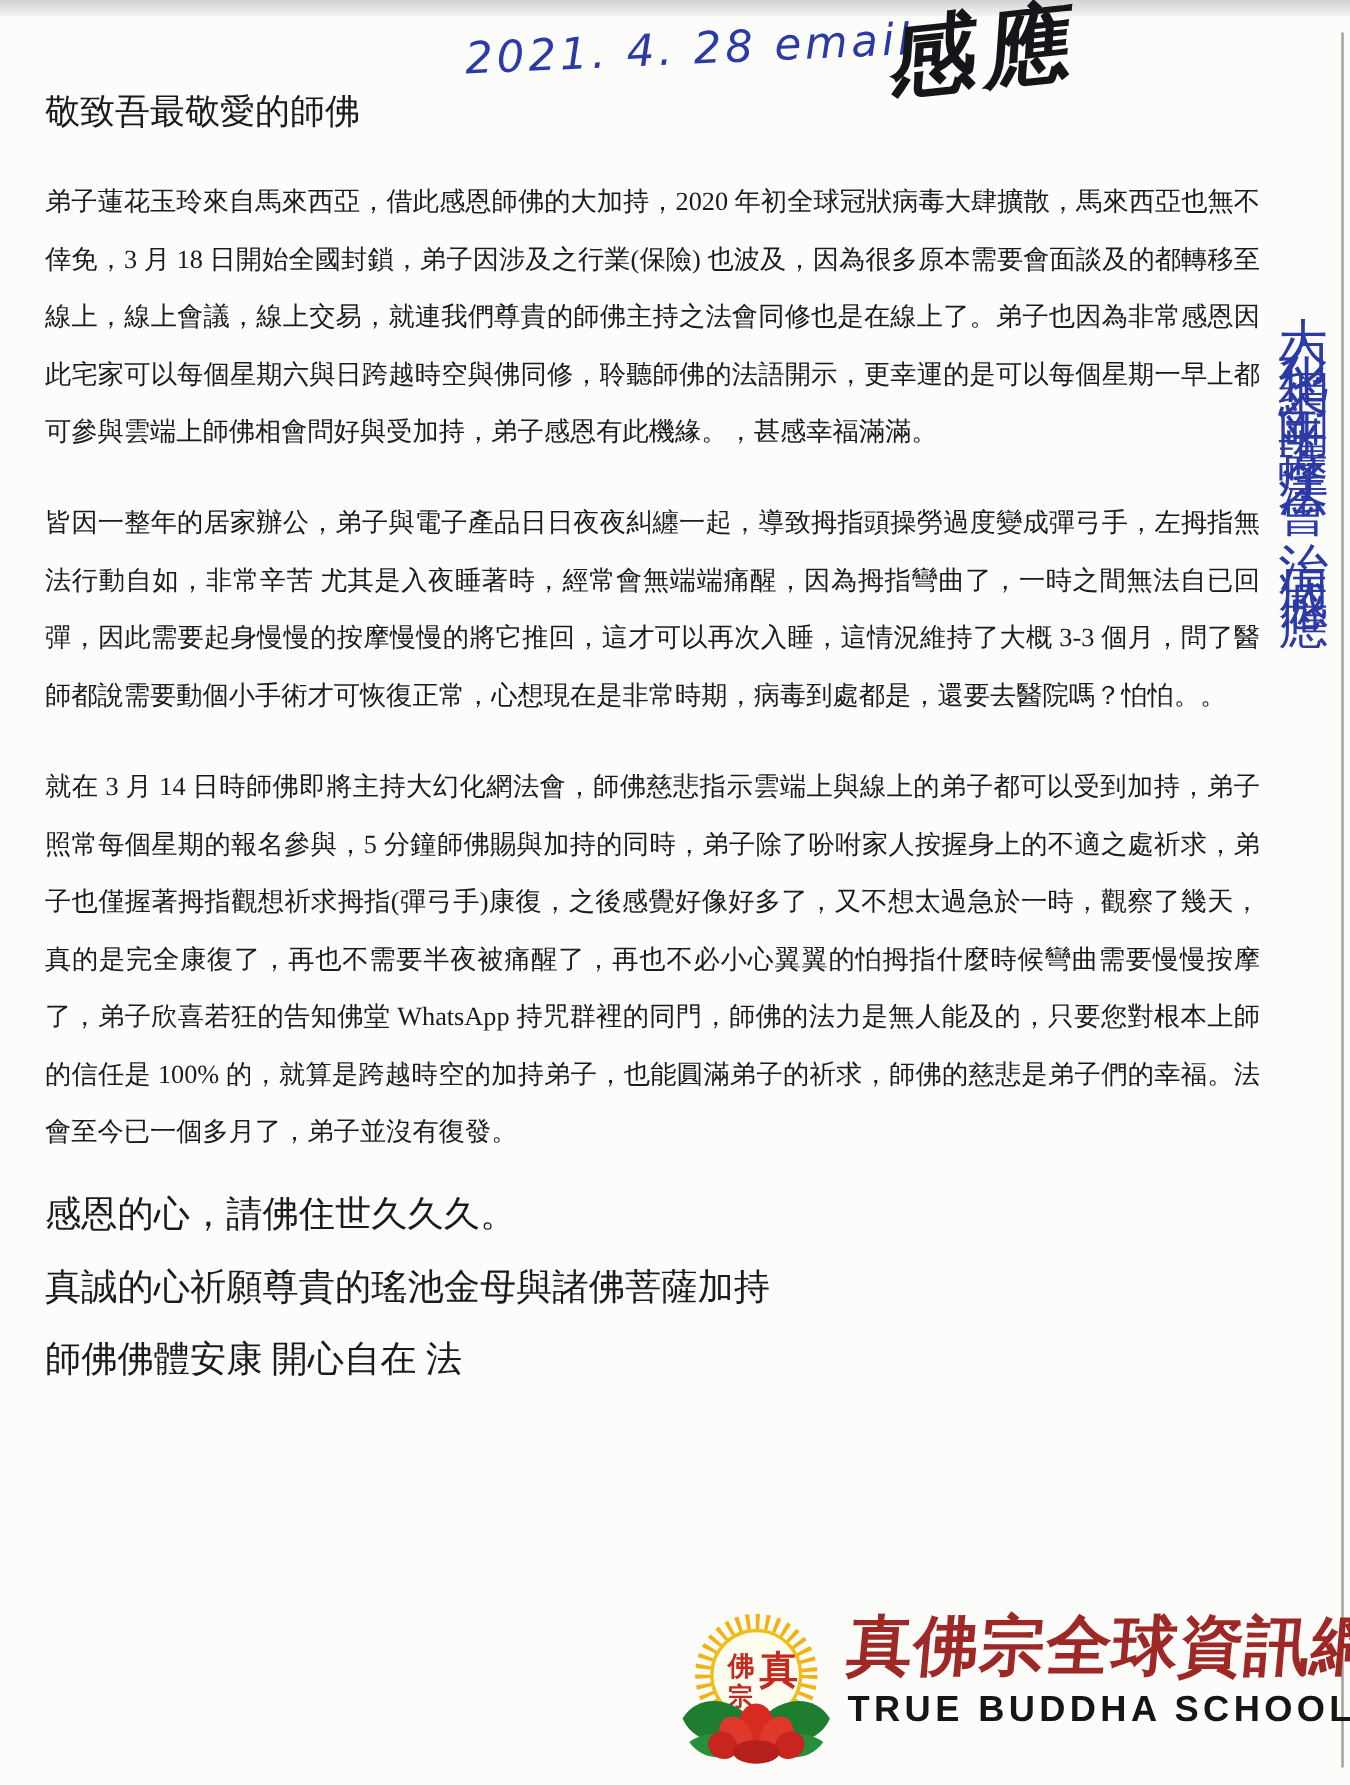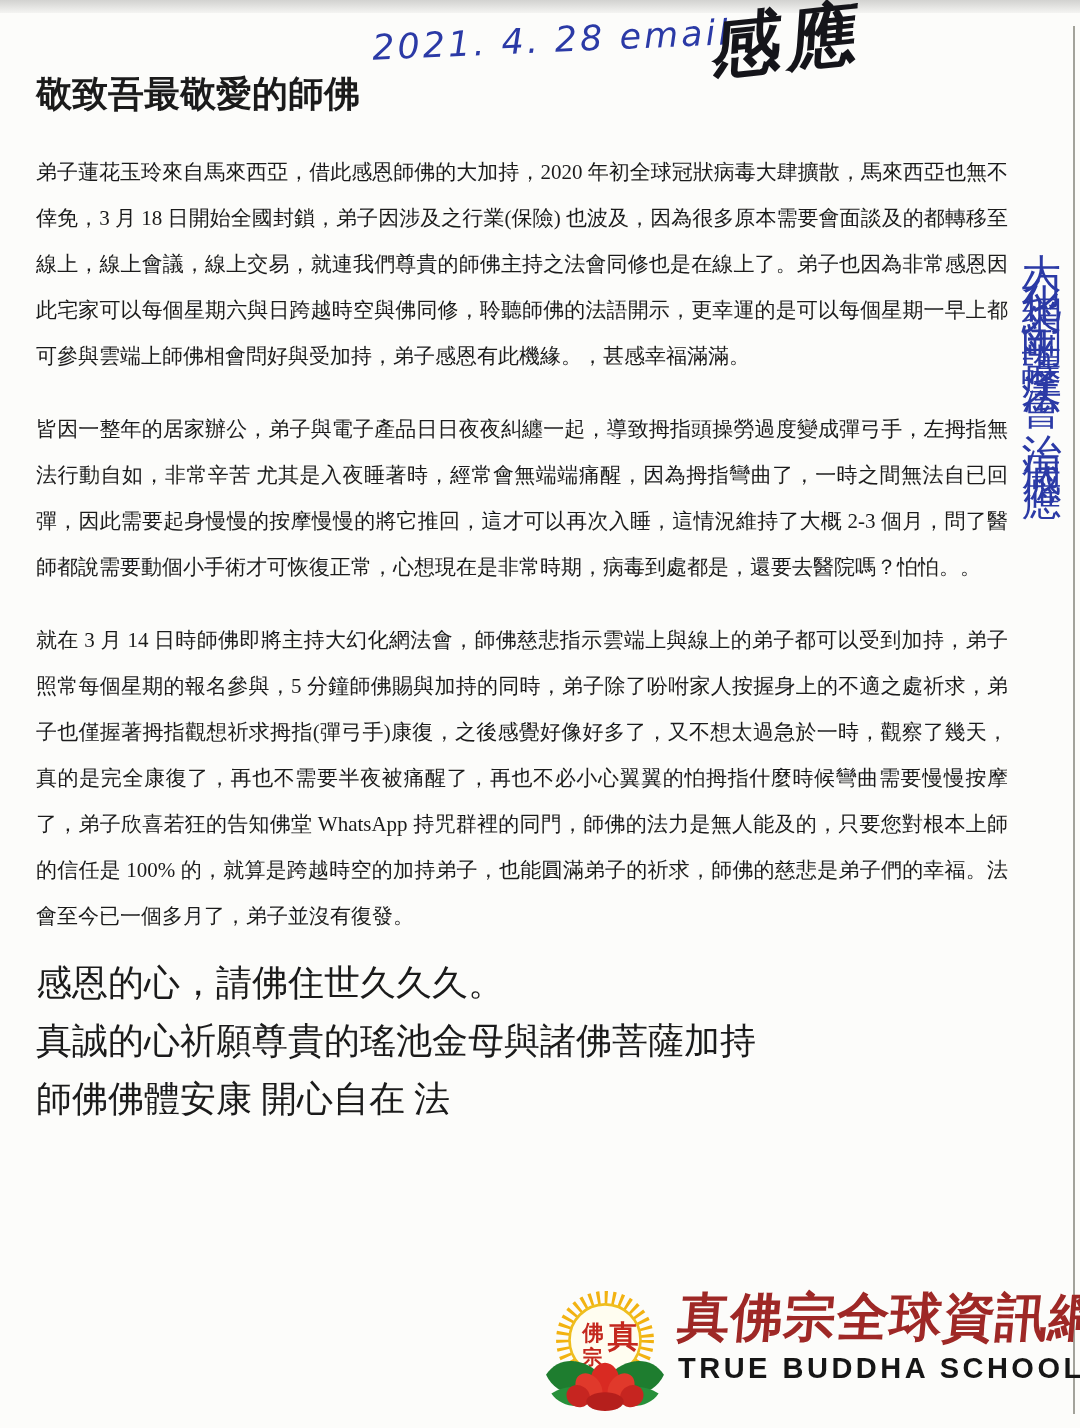--- a/index.html
+++ b/index.html
@@ -45,28 +45,28 @@
     writing-mode:vertical-rl;text-orientation:upright;
     font-family:"DejaVu Sans",sans-serif;
     font-size:40px;letter-spacing:15px;font-weight:500;
   }
   
   .letter{
     position:absolute;left:36px;top:70px;width:972px;
     color:#1b1b1b;
   }
   .salutation{
-    font-size:36px;margin:0 0 30px 0;font-weight:700;
+    font-size:28px;margin:0 0 30px 0;font-weight:400;
   }
   .letter p.body-par{
     font-size:21px;line-height:46px;margin:0 0 27px 0;
     text-align:justify;text-justify:inter-ideograph;
   }
   .closing-line{
-    font-size:36px;line-height:34px;margin:0 0 24px 0;
+    font-size:29px;line-height:34px;margin:0 0 24px 0;
   }
   
   .footer-logo{
     position:absolute;left:538px;top:1286px;
     display:flex;align-items:flex-start;gap:6px;
   }
   .logo-text{display:flex;flex-direction:column;}
   .logo-cn{
     font-size:52px;line-height:62px;font-weight:bold;
     color:#9e2826;letter-spacing:1px;
@@ -93,21 +93,21 @@
 
   <div class="side-note">
     <span>大幻化網金剛護摩法會</span>
     <span>治病感應</span>
   </div>
 
   <div class="letter">
     <div class="salutation">敬致吾最敬愛的師佛</div>
 
     <p class="body-par">弟子蓮花玉玲來自馬來西亞，借此感恩師佛的大加持，2020 年初全球冠狀病毒大肆擴散，馬來西亞也無不倖免，3 月 18 日開始全國封鎖，弟子因涉及之行業(保險) 也波及，因為很多原本需要會面談及的都轉移至線上，線上會議，線上交易，就連我們尊貴的師佛主持之法會同修也是在線上了。弟子也因為非常感恩因此宅家可以每個星期六與日跨越時空與佛同修，聆聽師佛的法語開示，更幸運的是可以每個星期一早上都可參與雲端上師佛相會問好與受加持，弟子感恩有此機緣。，甚感幸福滿滿。</p>
-    <p class="body-par">皆因一整年的居家辦公，弟子與電子產品日日夜夜糾纏一起，導致拇指頭操勞過度變成彈弓手，左拇指無法行動自如，非常辛苦 尤其是入夜睡著時，經常會無端端痛醒，因為拇指彎曲了，一時之間無法自已回彈，因此需要起身慢慢的按摩慢慢的將它推回，這才可以再次入睡，這情況維持了大概 2-3 個月，問了醫師都說需要動個小手術才可恢復正常，心想現在是非常時期，病毒到處都是，還要去醫院嗎？怕怕。。</p>
+    <p class="body-par">皆因一整年的居家辦公，弟子與電子產品日日夜夜糾纏一起，導致拇指頭操勞過度變成彈弓手，左拇指無法行動自如，非常辛苦 尤其是入夜睡著時，經常會無端端痛醒，因為拇指彎曲了，一時之間無法自已回彈，因此需要起身慢慢的按摩慢慢的將它推回，這才可以再次入睡，這情況維持了大概 3-3 個月，問了醫師都說需要動個小手術才可恢復正常，心想現在是非常時期，病毒到處都是，還要去醫院嗎？怕怕。。</p>
     <p class="body-par">就在 3 月 14 日時師佛即將主持大幻化網法會，師佛慈悲指示雲端上與線上的弟子都可以受到加持，弟子照常每個星期的報名參與，5 分鐘師佛賜與加持的同時，弟子除了吩咐家人按握身上的不適之處祈求，弟子也僅握著拇指觀想祈求拇指(彈弓手)康復，之後感覺好像好多了，又不想太過急於一時，觀察了幾天，真的是完全康復了，再也不需要半夜被痛醒了，再也不必小心翼翼的怕拇指什麼時候彎曲需要慢慢按摩了，弟子欣喜若狂的告知佛堂 WhatsApp 持咒群裡的同門，師佛的法力是無人能及的，只要您對根本上師的信任是 100% 的，就算是跨越時空的加持弟子，也能圓滿弟子的祈求，師佛的慈悲是弟子們的幸福。法會至今已一個多月了，弟子並沒有復發。</p>
 
     <div class="closing-line">感恩的心，請佛住世久久久。</div>
     <div class="closing-line">真誠的心祈願尊貴的瑤池金母與諸佛菩薩加持</div>
     <div class="closing-line">師佛佛體安康 開心自在 法</div>
 
   </div>
 
   <div class="footer-logo">
     <svg width="134" height="140" viewBox="0 0 100 104">

